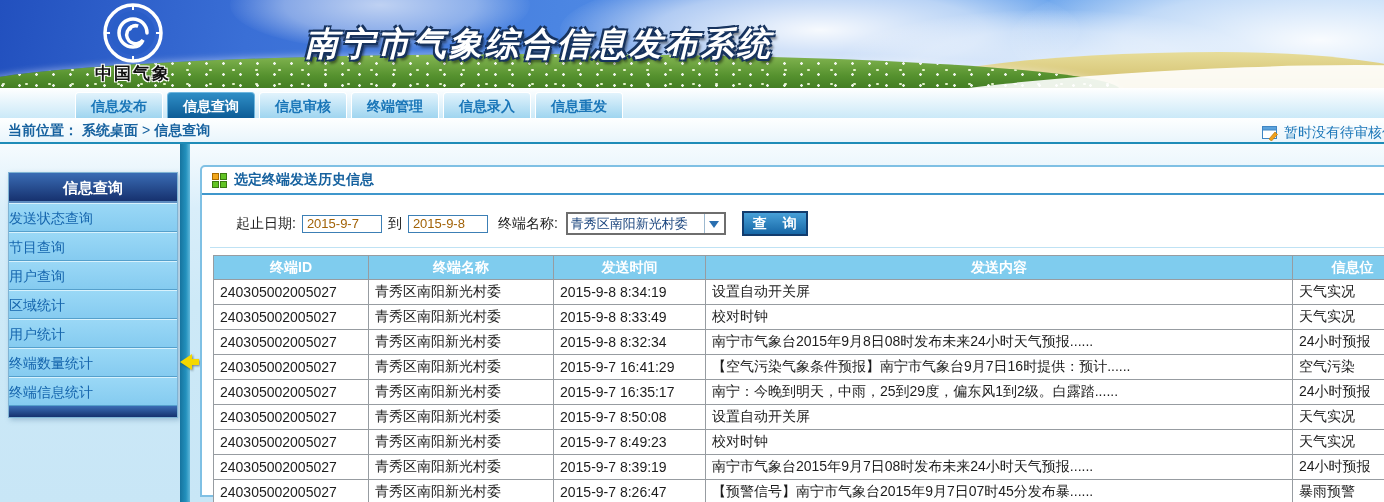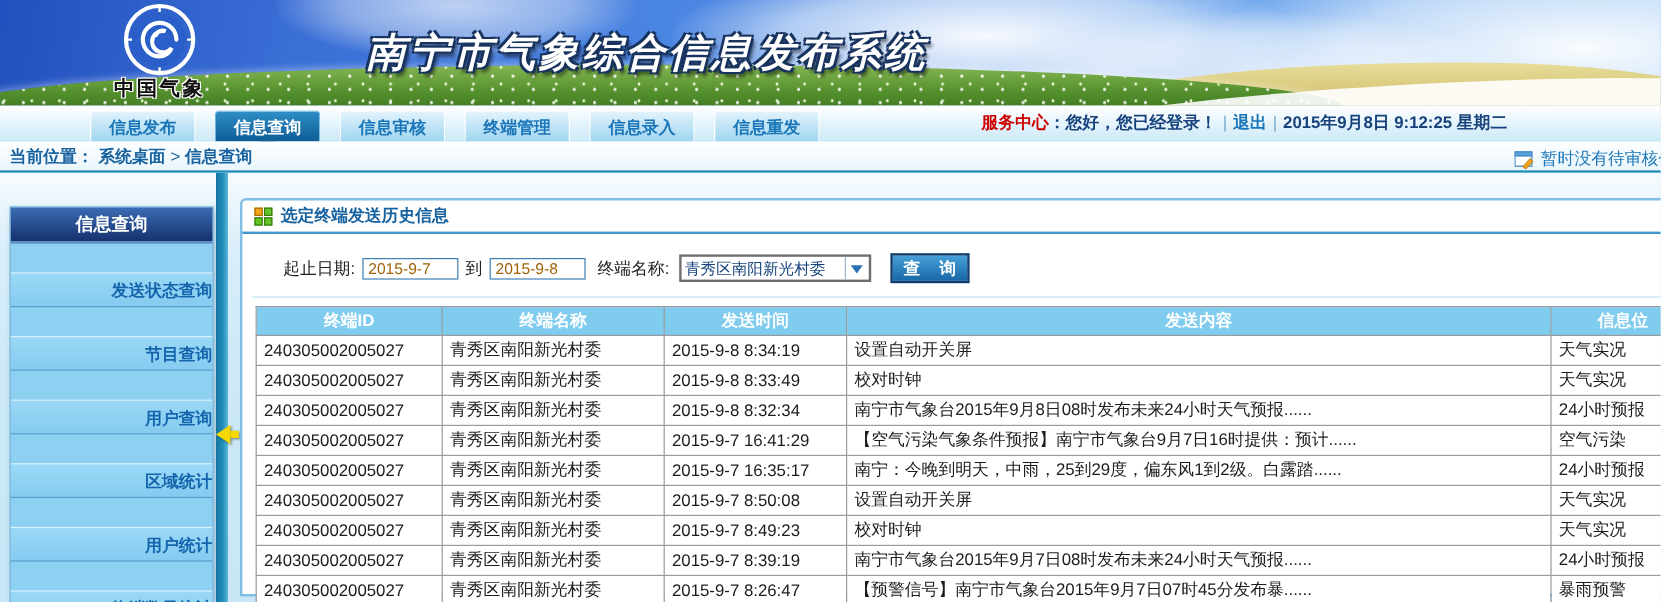--- a/index.html
+++ b/index.html
@@ -27,21 +27,21 @@
 
   .logo { position:absolute; left:58px; top:2px; width:150px; text-align:center; }
   .logo svg { display:block; margin:0 auto; }
   .logo-text { font-size:17px; font-weight:bold; color:#111; letter-spacing:2px; margin-top:-2px;
     text-shadow:-1px -1px 0 #fff,1px -1px 0 #fff,-1px 1px 0 #fff,1px 1px 0 #fff; }
   .main-title { position:absolute; left:305px; top:22px; font-size:33px; font-weight:bold; font-style:italic; color:#ffffff; letter-spacing:3px;
     text-shadow:-2px -2px 0 #17335e,2px -2px 0 #17335e,-2px 2px 0 #17335e,2px 2px 0 #17335e,3px 4px 3px rgba(0,0,0,.55); }
 
   
   .navbar { position:relative; height:30px; background:linear-gradient(#ffffff,#cbe9f8); }
-  .tabs { position:absolute; left:75px; bottom:0; display:flex; gap:16px; align-items:flex-end; }
+  .tabs { position:absolute; left:75px; bottom:0; display:flex; gap:4px; align-items:flex-end; }
   .tab { height:26px; line-height:26px; padding:0 15px; font-size:14px; font-weight:bold; color:#1a76b8;
     background:linear-gradient(#e2f3fc,#9fd5f0); border:1px solid #ffffff; border-bottom:none; border-radius:4px 4px 0 0; cursor:pointer; }
   .tab.active { position:relative; color:#ffffff; background:linear-gradient(#2f8ec6,#0d5c96); border-color:#6fb6de; }
   .tab.active::after { content:""; position:absolute; left:50%; bottom:-7px; margin-left:-6px;
     border:6px solid transparent; border-top:7px solid #0f6aa6; border-bottom:none; }
   .nav-right { position:absolute; right:128px; top:6px; font-size:14px; font-weight:bold; color:#17427c; white-space:nowrap; }
   .svc-label { color:#cc0000; }
   .nav-sep { color:#7aa8cc; font-weight:normal; margin:0 5px; }
   .logout { color:#1a76b8; text-decoration:none; cursor:pointer; }
 
@@ -54,22 +54,22 @@
 
   
   .content { position:relative; height:358px;
     background:linear-gradient(#f6fbfe 0%,#d9eefa 18%,#cde9f7 45%,#c8e6f6 100%); }
 
   
   .sidebar { position:absolute; left:8px; top:28px; width:170px; border:1px solid #7fb3d4; background:#8dd0f2;
     box-shadow:2px 2px 5px rgba(60,110,150,.35); }
   .sb-head { height:30px; line-height:30px; text-align:center; font-size:15px; font-weight:bold; color:#ffffff;
     background:linear-gradient(#3a6cb4,#16316e); border-bottom:2px solid #5e8cc0; }
-  .sb-item { height:29px; line-height:29px; text-align:right; font-size:14px; font-weight:bold; color:#1565ad;
-    background:linear-gradient(#9ad8f6,#85cbf0); border-top:1px solid #d8f2fd; border-bottom:1px solid #55a0cc; cursor:pointer;margin-top:24px; }
+  .sb-item { height:29px; line-height:29px; text-align:left; font-size:14px; font-weight:normal; color:#1565ad;
+    background:linear-gradient(#9ad8f6,#85cbf0); border-top:1px solid #d8f2fd; border-bottom:1px solid #55a0cc; cursor:pointer; }
   .sb-item.active { color:#d40000; }
   .sb-foot { height:11px; background:linear-gradient(#3a6cb4,#16316e); }
 
   
   .divider { position:absolute; left:180px; top:0; width:10px; height:358px;
     background:linear-gradient(to right,#16749f,#2391bd 60%,#5fb6d8); }
   .collapse-arrow { position:absolute; left:-8px; top:210px; width:0; height:0; cursor:pointer;
     border:8px solid transparent; border-right:12px solid #f5d800; filter:drop-shadow(1px 1px 1px rgba(0,0,0,.45)); }
   .collapse-arrow::after { content:""; position:absolute; left:12px; top:-3px; width:7px; height:6px; background:#f5d800; }
 
@@ -132,23 +132,20 @@
 
   <div class="navbar">
     <div class="tabs">
       <div class="tab">信息发布</div>
       <div class="tab active">信息查询</div>
       <div class="tab">信息审核</div>
       <div class="tab">终端管理</div>
       <div class="tab">信息录入</div>
       <div class="tab">信息重发</div>
     </div>
-    <div class="nav-right">
-      <span class="svc-label">服务中心</span><span>：您好，您已经登录！</span><span class="nav-sep">|</span><a class="logout">退出</a><span class="nav-sep">|</span><span>2015年9月8日  9:12:25  星期二</span>
-    </div>
   </div>
 
   <div class="crumbrow">
     <div class="crumb">
       <span>当前位置：</span><a>系统桌面</a><span class="gt">&gt;</span><a>信息查询</a>
     </div>
     <div class="audit">
       <svg width="17" height="15" viewBox="0 0 17 15">
         <rect x="0.5" y="0.5" width="14" height="12" fill="#ffffff" stroke="#3f86c4"></rect>
         <rect x="0.5" y="0.5" width="14" height="3.5" fill="#5aa2dc" stroke="#3f86c4"></rect>

